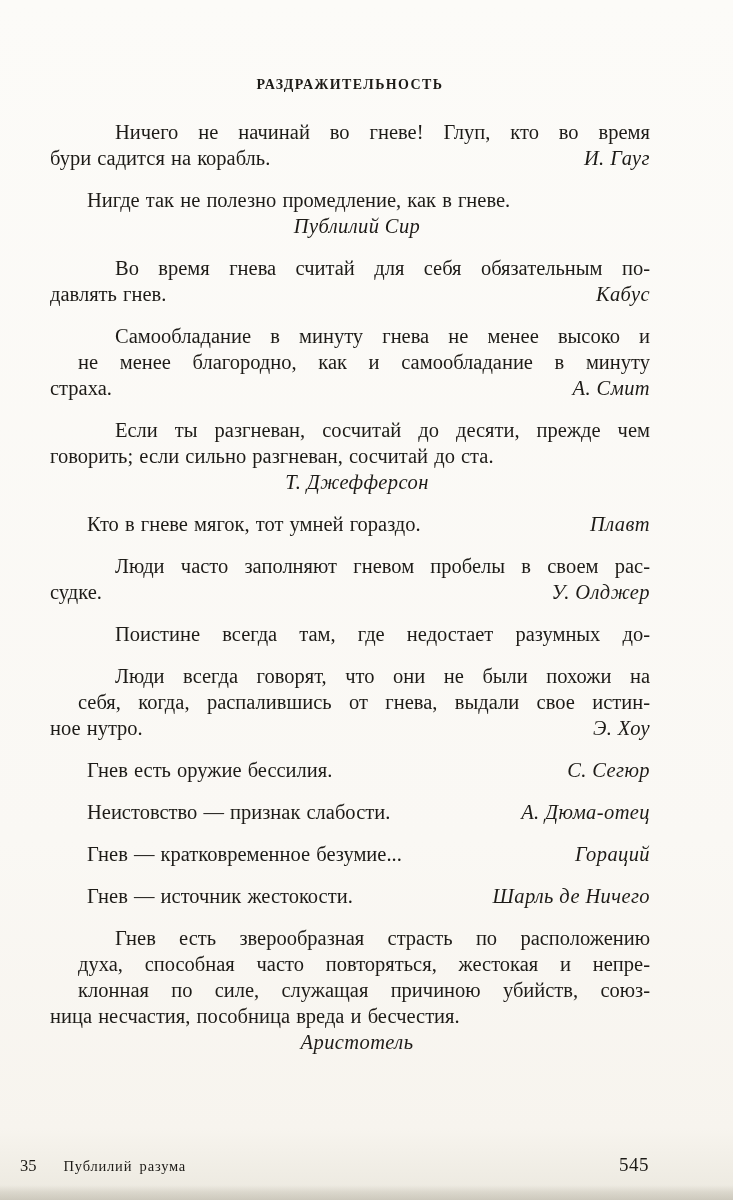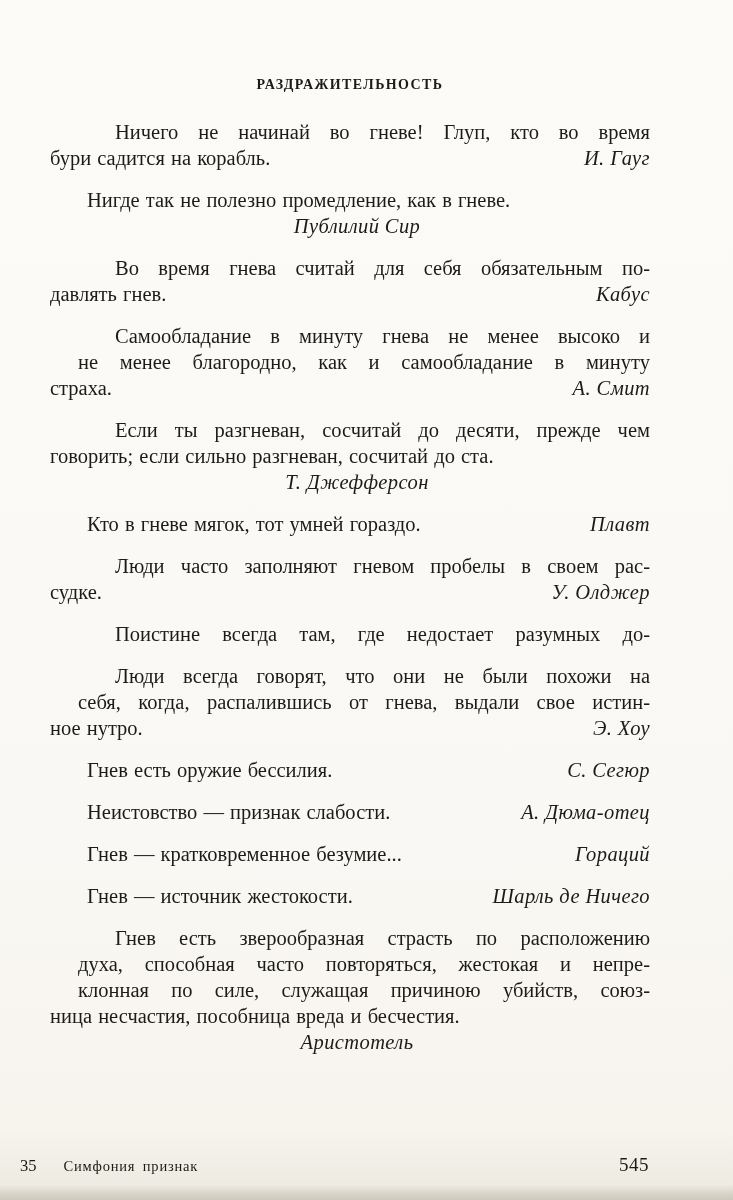--- a/index.html
+++ b/index.html
@@ -172,18 +172,18 @@
         <div class="line just"><span class="qtext">клонная по силе, служащая причиною убийств, союз-</span></div>
         <div class="line lastline"><span class="qtext">ница несчастия, пособница вреда и бесчестия.</span></div>
         <div class="author-line"><span class="author">Аристотель</span></div>
       </div>
     </div>
 </div>
 
 <div class="footer">
   <div class="footer-left">
     <span class="sig-number">35</span>
-    <span class="book-title">Симфония признак</span>
+    <span class="book-title">Публилий разума</span>
   </div>
   <span class="page-number">545</span>
 </div>
 
 <div class="bottom-edge"></div>
 
 </body></html>

